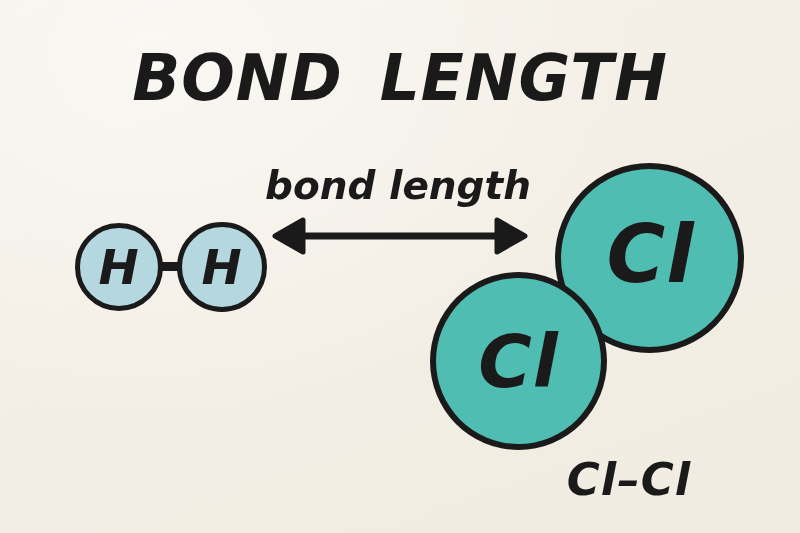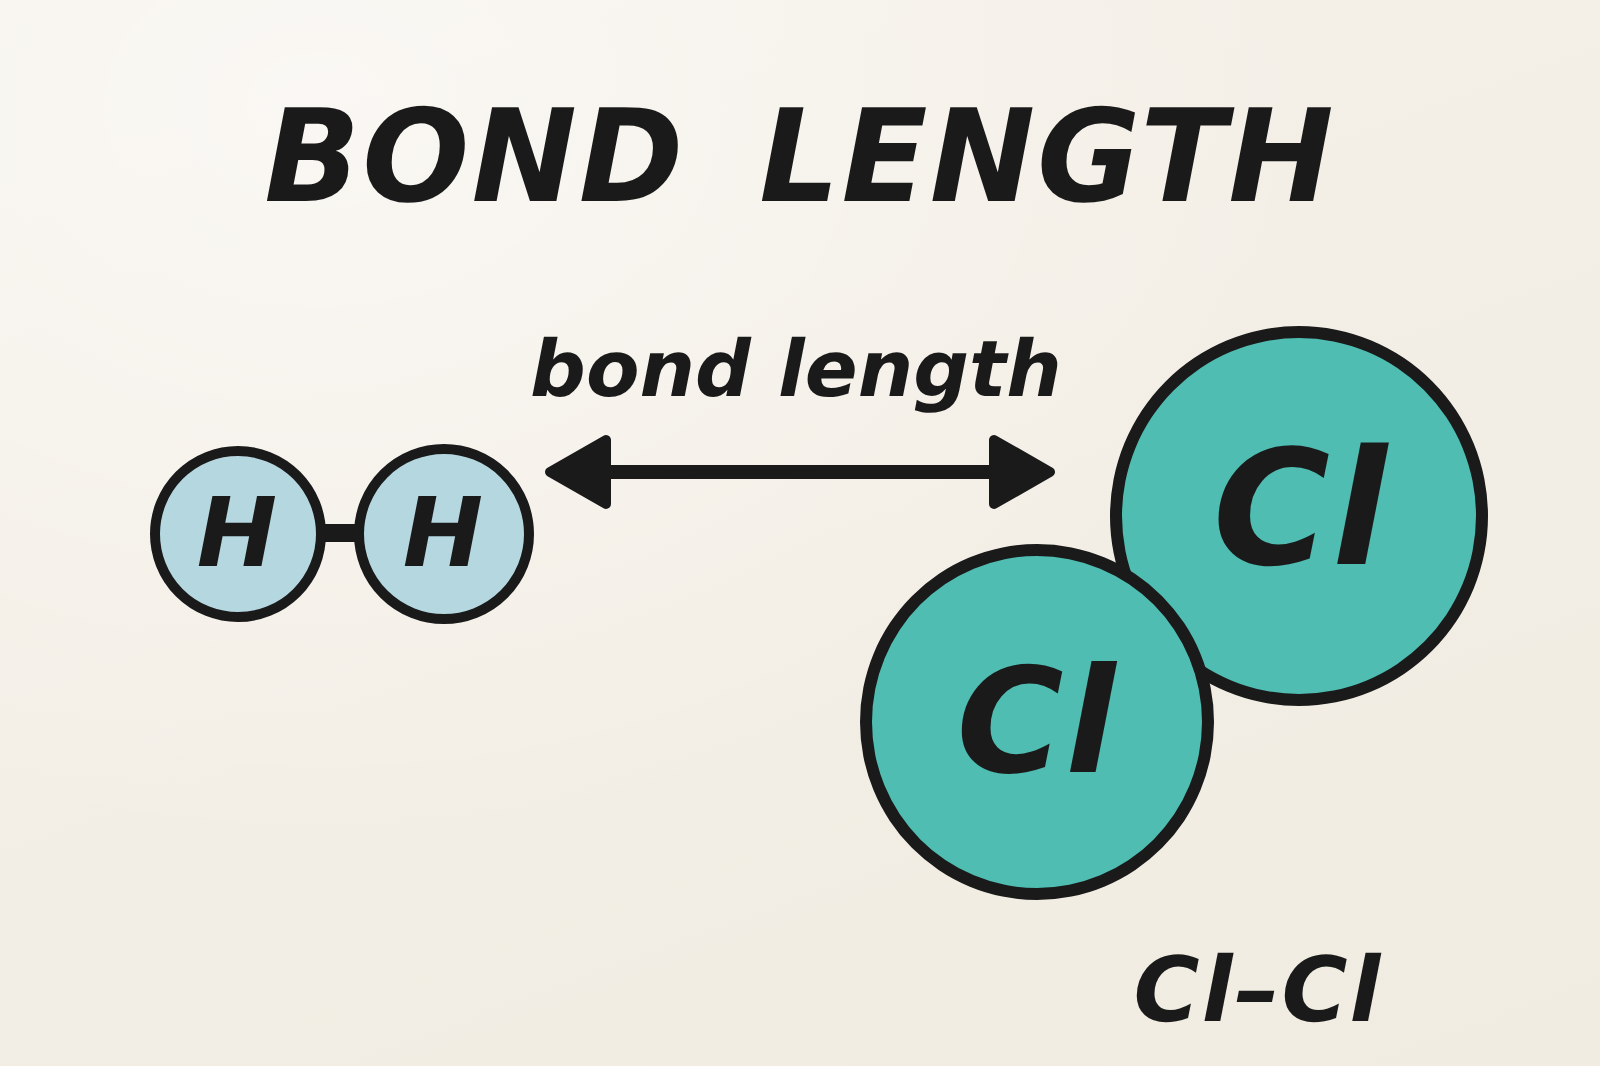--- a/index.html
+++ b/index.html
@@ -99,21 +99,21 @@
   .atom-symbol { line-height: 1; letter-spacing: 1px; }
 
   .formula {
     position: absolute;
     transform: translate(-50%, -50%);
     font-weight: 700;
     color: var(--ink);
     white-space: nowrap;
   }
   .formula-h2  { left: 182px; top: 452px; font-size: 49px; letter-spacing: 2px; }
-  .formula-cl2 { left: 629px; top: 479px; font-size: 45px; letter-spacing: 1px; margin-top: 16px; }
+  .formula-cl2 { left: 629px; top: 479px; font-size: 45px; letter-spacing: 1px; }
 </style>
 </head>
 <body>
 
 <div class="stage">
 
   <div class="page-title">BOND LENGTH</div>
 
   <div class="arrow-label">bond length</div>
 

